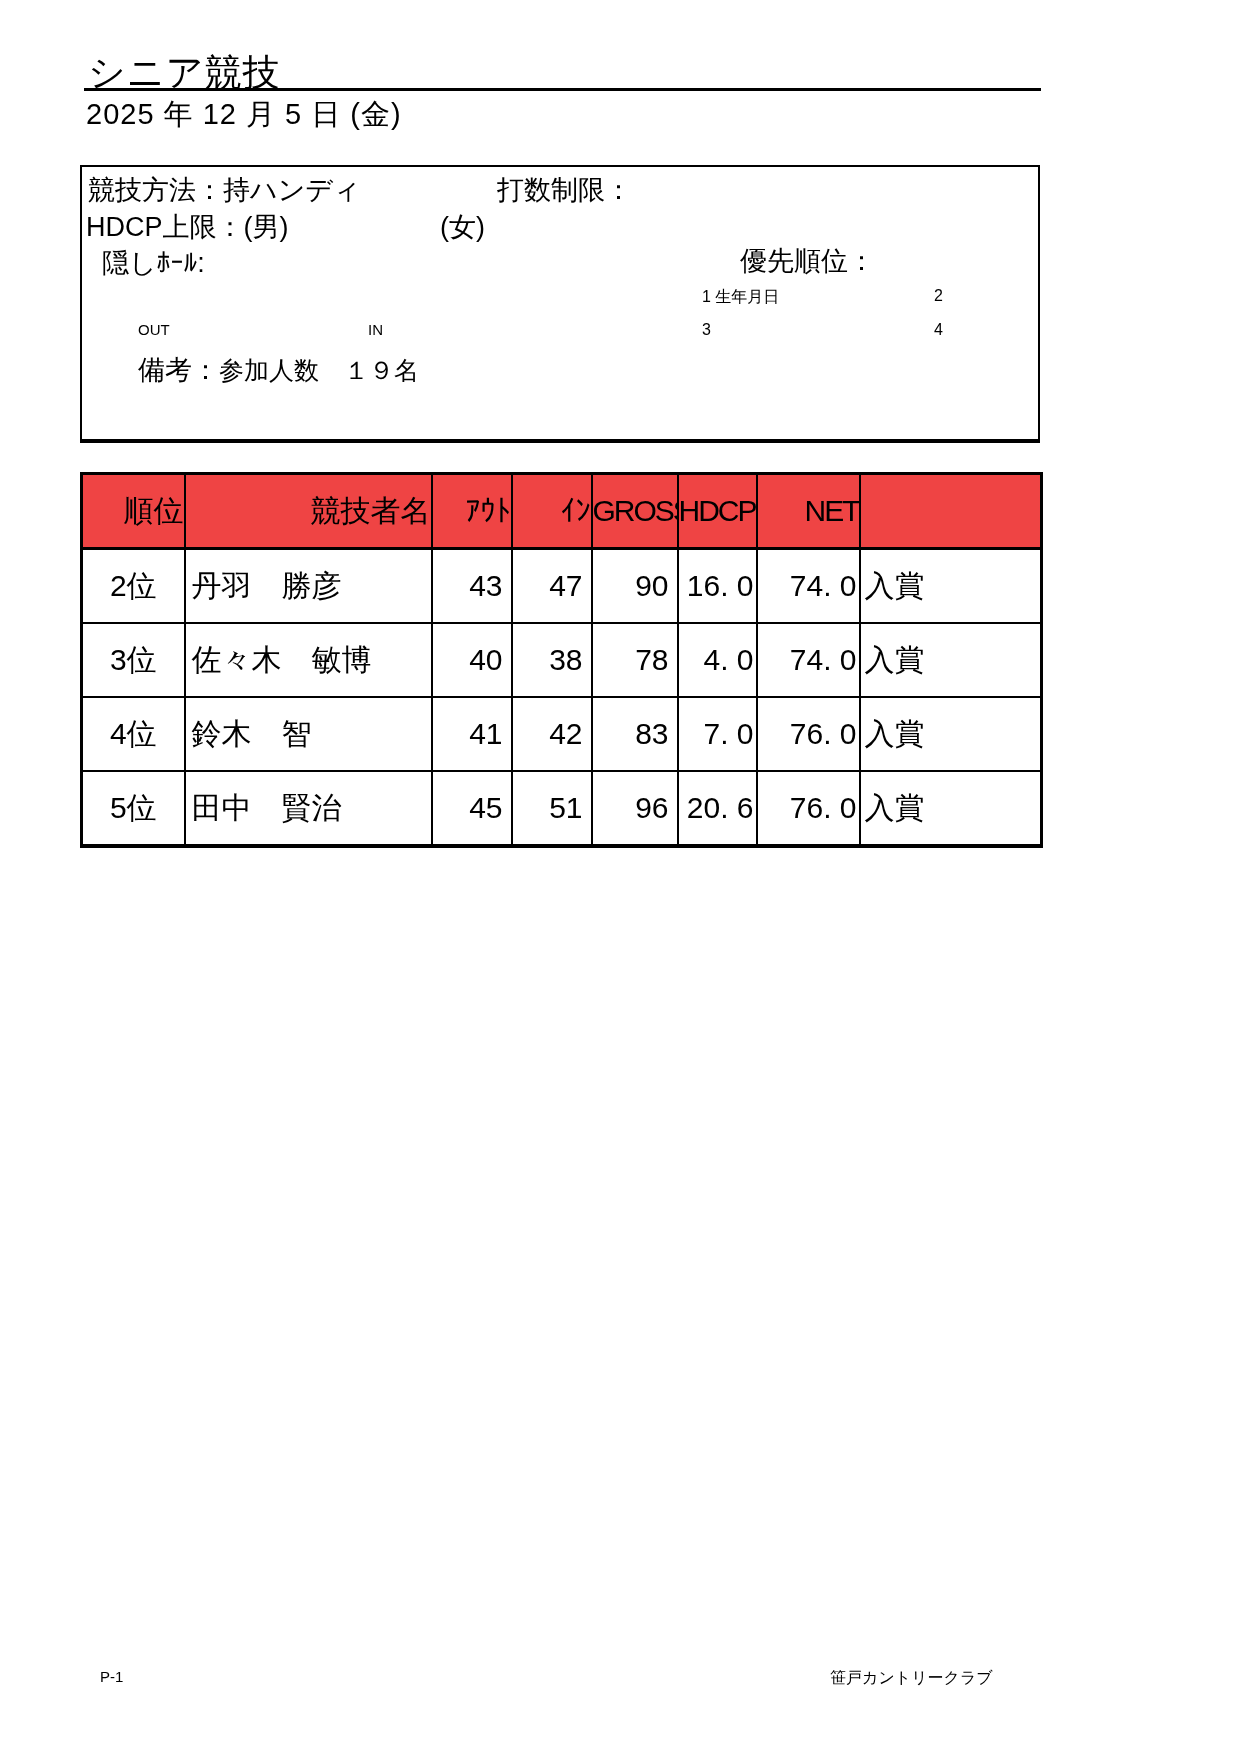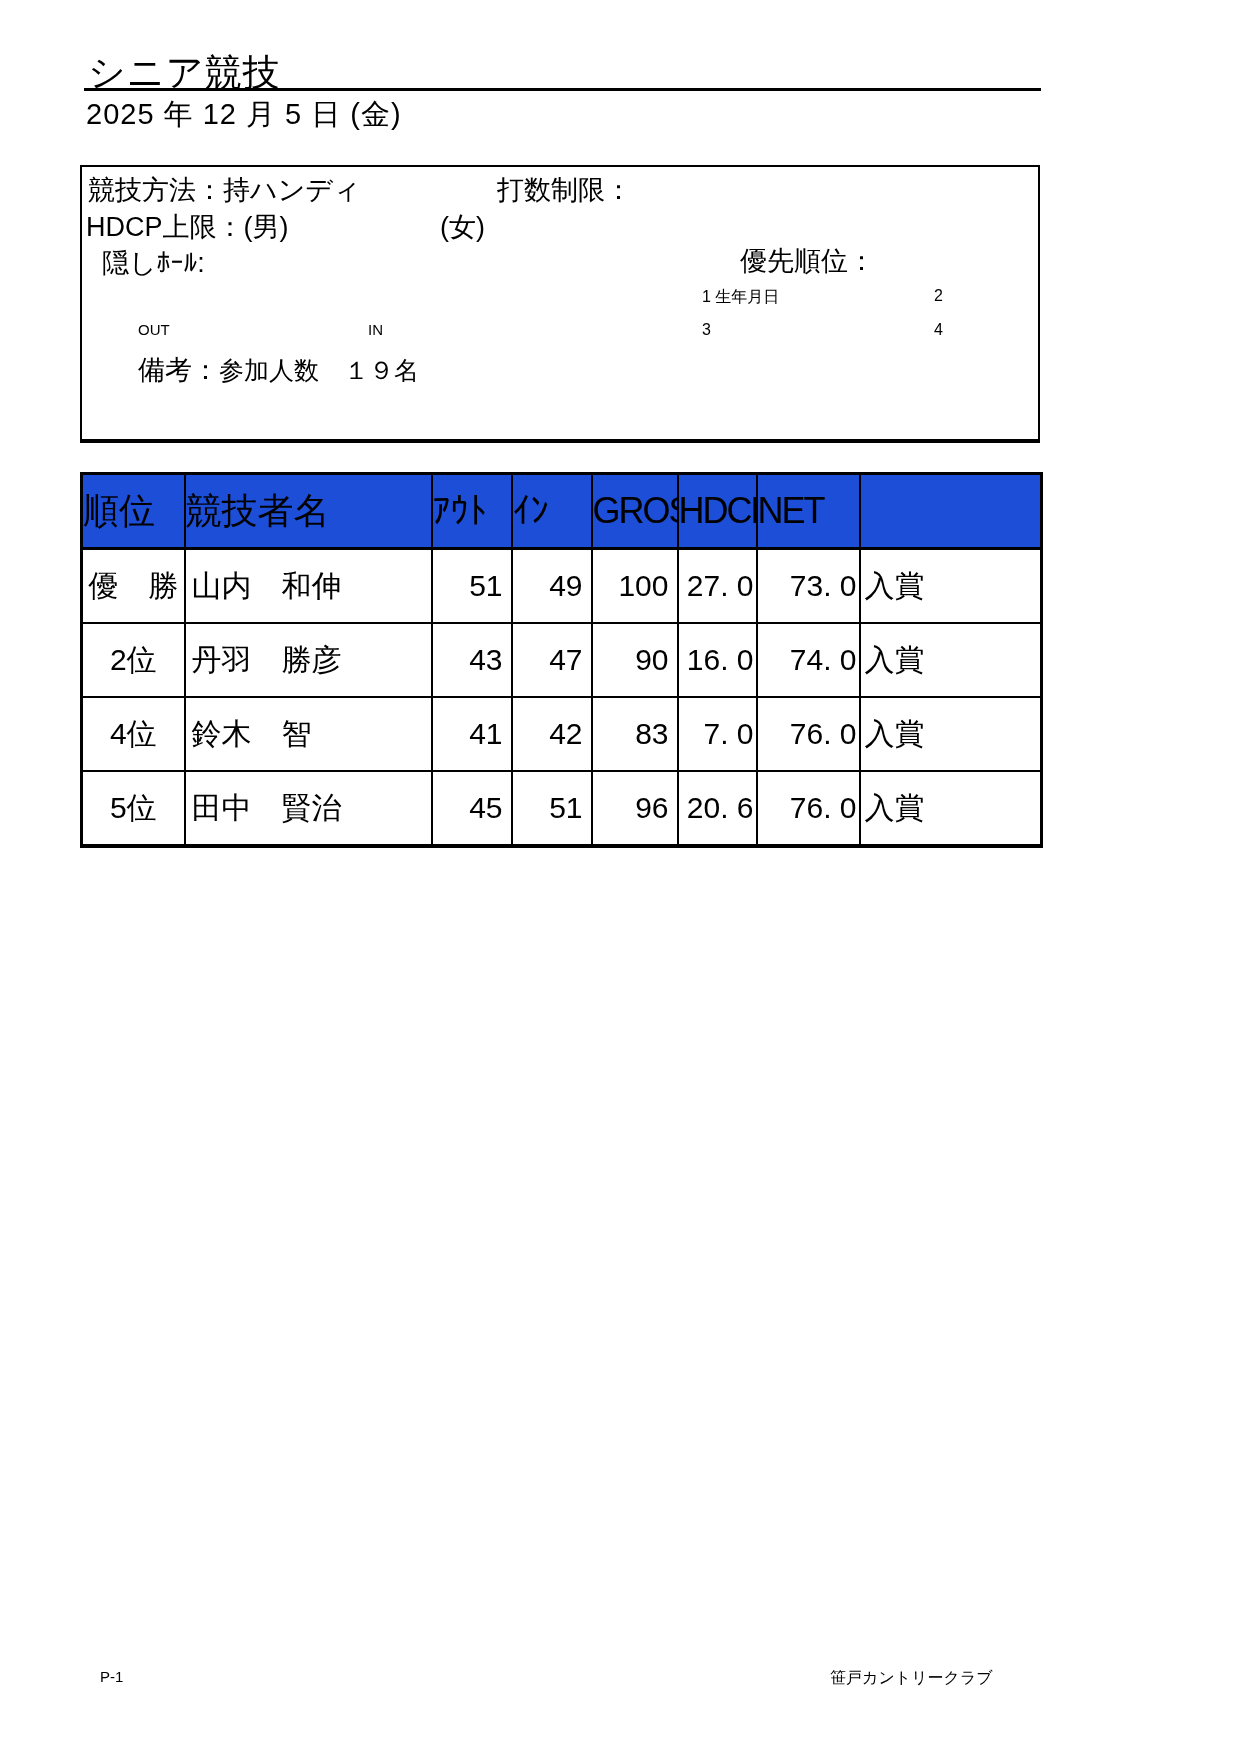--- a/index.html
+++ b/index.html
@@ -47,26 +47,26 @@
     position:absolute;left:80px;top:472px;width:960px;
     border-collapse:collapse;table-layout:fixed;
     border:3px solid #000;border-bottom-width:4px;
   }
   .results th,.results td{
     border:2px solid #000;
     overflow:hidden;white-space:nowrap;
     padding:0;
   }
   .results thead th{
-    background:#1d4ed8;
+    background:#ef4444;
     height:72px;
     border-bottom:3px solid #000;
     font-weight:normal;
-    font-size:36px;
-    text-align:left;
+    font-size:30px;
+    text-align:right;
   }
   .results tbody td{height:72px;font-size:30px;}
   th.h-kana{font-size:20px;}
   th.h-latin{font-size:28px;letter-spacing:-2px;}
   td.c-rank{text-align:center;}
   td.c-name{text-align:left;padding-left:6px;}
   td.c-num{text-align:right;padding-right:8px;font-size:33px;}
   td.c-dec{text-align:right;padding-right:2px;font-size:31px;}
   td.c-award{text-align:left;padding-left:4px;font-size:31px;}
 
@@ -117,36 +117,36 @@
         <th class="h-kana">ｱｳﾄ</th>
         <th class="h-kana">ｲﾝ</th>
         <th class="h-latin">GROSS</th>
         <th class="h-latin">HDCP</th>
         <th class="h-latin">NET</th>
         <th></th>
       </tr>
     </thead>
     <tbody>
       <tr>
-        <td class="c-rank">優　勝</td>
-        <td class="c-name">山内　和伸</td>
-        <td class="c-num">51</td>
-        <td class="c-num">49</td>
-        <td class="c-num">100</td>
-        <td class="c-dec">27. 0</td>
-        <td class="c-dec">73. 0</td>
-        <td class="c-award">入賞</td>
-      </tr>
-      <tr>
         <td class="c-rank">2位</td>
         <td class="c-name">丹羽　勝彦</td>
         <td class="c-num">43</td>
         <td class="c-num">47</td>
         <td class="c-num">90</td>
         <td class="c-dec">16. 0</td>
+        <td class="c-dec">74. 0</td>
+        <td class="c-award">入賞</td>
+      </tr>
+      <tr>
+        <td class="c-rank">3位</td>
+        <td class="c-name">佐々木　敏博</td>
+        <td class="c-num">40</td>
+        <td class="c-num">38</td>
+        <td class="c-num">78</td>
+        <td class="c-dec">4. 0</td>
         <td class="c-dec">74. 0</td>
         <td class="c-award">入賞</td>
       </tr>
       <tr>
         <td class="c-rank">4位</td>
         <td class="c-name">鈴木　智</td>
         <td class="c-num">41</td>
         <td class="c-num">42</td>
         <td class="c-num">83</td>
         <td class="c-dec">7. 0</td>

